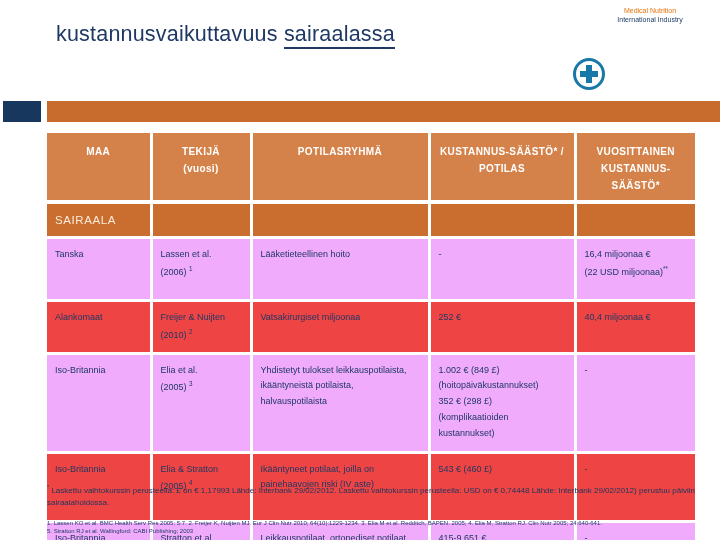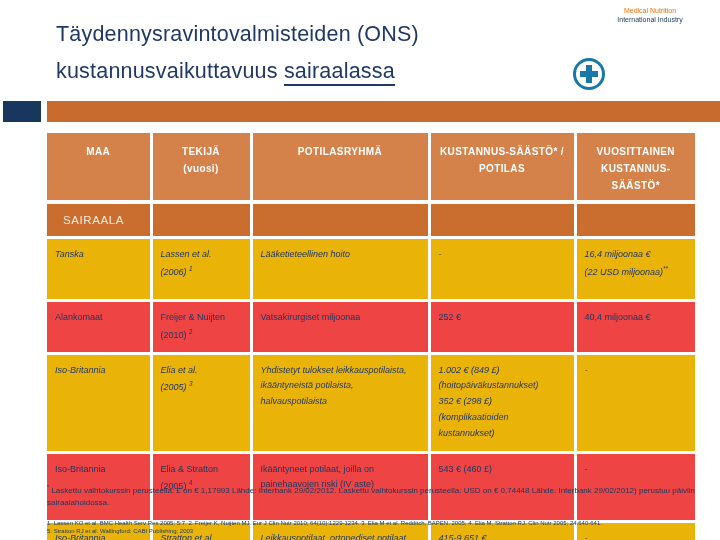--- a/index.html
+++ b/index.html
@@ -44,27 +44,27 @@
   th:last-child, td:last-child { border-right:none; }
   thead th {
     background:#D5824A; color:#ffffff;
     font-size:10px; font-weight:bold; letter-spacing:0.4px;
     text-align:center; vertical-align:top;
     padding:10px 6px 6px 6px; height:46px; line-height:1.7;
   }
   .section-row td {
     background:#C96E2E; color:#FBEADB;
     font-size:11.5px; letter-spacing:0.6px;
-    padding:6px 16px; border-top:4px solid #ffffff;
+    padding:6px 8px; border-top:4px solid #ffffff;
   }
   tbody td {
     color:#1F3864; font-size:9px; line-height:1.75;
     vertical-align:top; padding:8px 8px; border-top:3px solid #ffffff;
   }
-  .row-light td { background:#eab308;font-style:italic; }
+  .row-light td { background:#f0abfc; }
   .row-dark  td { background:#ef4444; }
   .h-r1 td { height:44px; }
   .h-r2 td { height:28px; }
   .h-r3 td { height:80px; }
   .h-r4 td { height:50px; }
   .h-r5 td { height:46px; }
   sup { font-size:0.7em; vertical-align:super; }
 
   
   .footnote {
@@ -75,21 +75,20 @@
     position:absolute; left:47px; top:519px; width:662px;
     font-size:6px; color:#17375E; line-height:1.4;
   }
 </style>
 </head>
 <body>
 
 <div class="slide">
 
   <div class="title">
-    <div>Täydennysravintovalmisteiden (ONS)</div>
     <div><span>kustannusvaikuttavuus </span><span class="u">sairaalassa</span></div>
   </div>
 
   <div class="logo">
     <div class="logo-tag1">Medical Nutrition</div>
     <div class="logo-tag2">International Industry</div>
   </div>
 
   <div class="cross">
     <div class="cross-v"></div>

